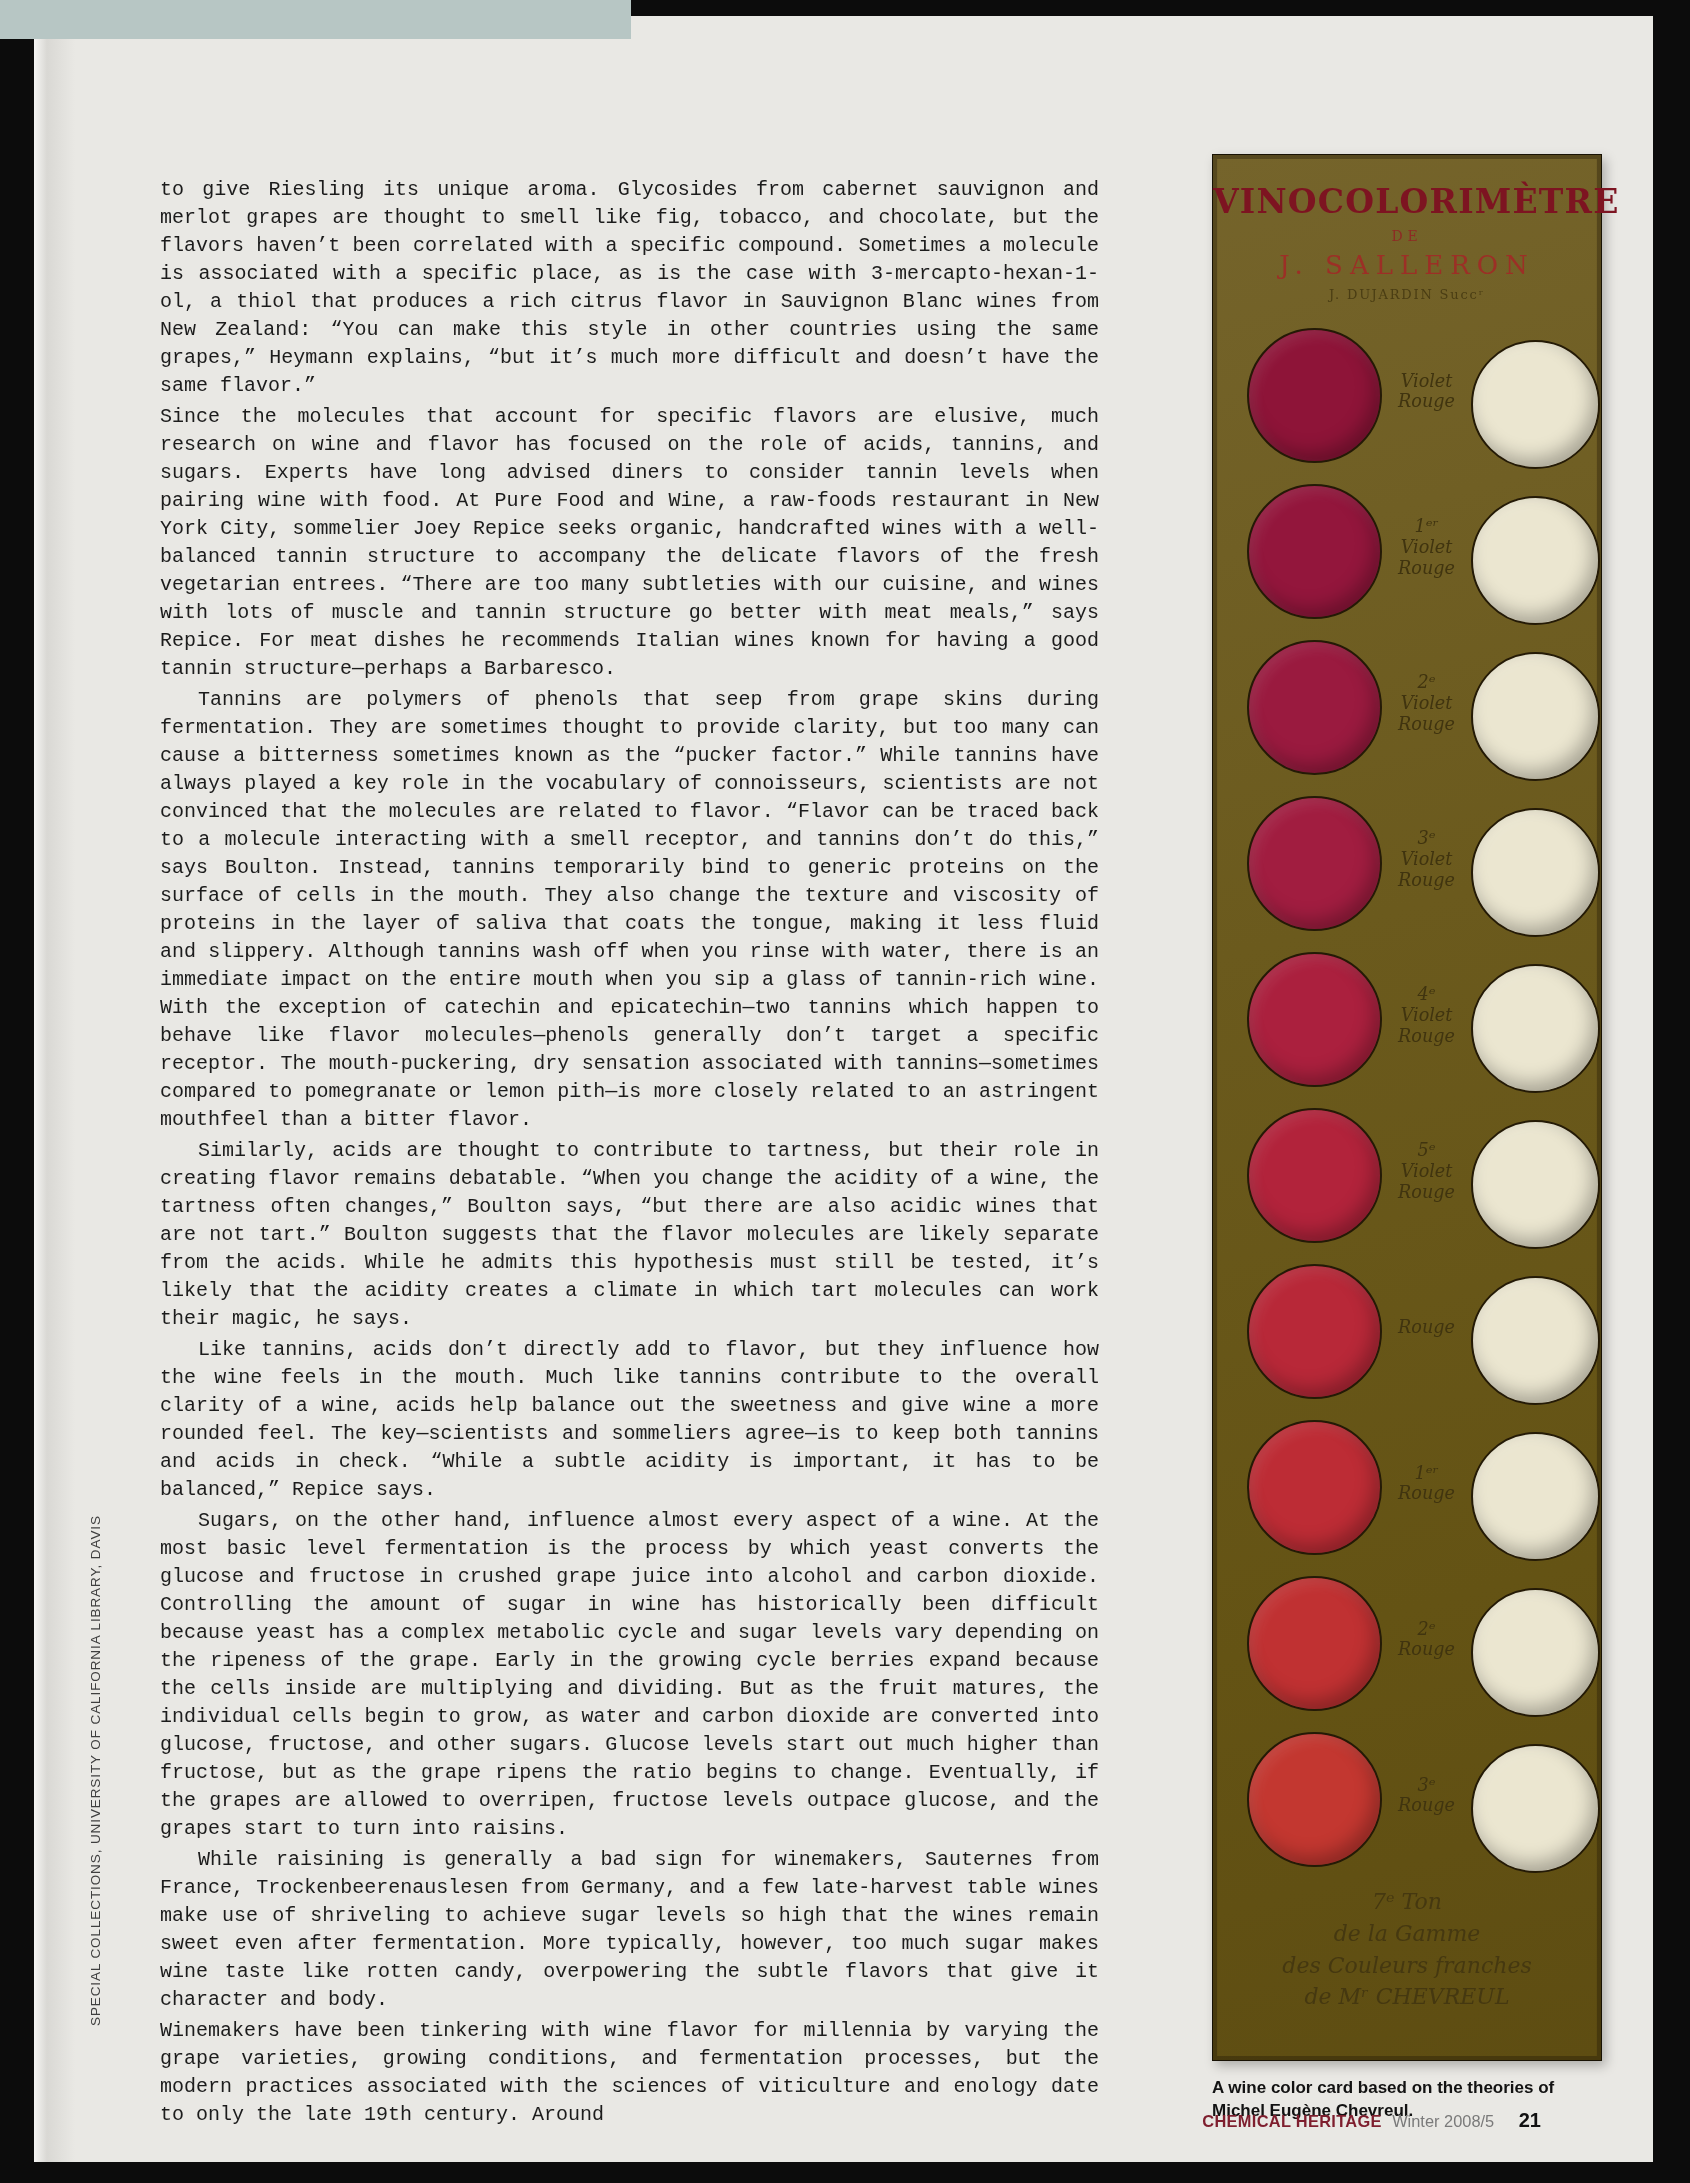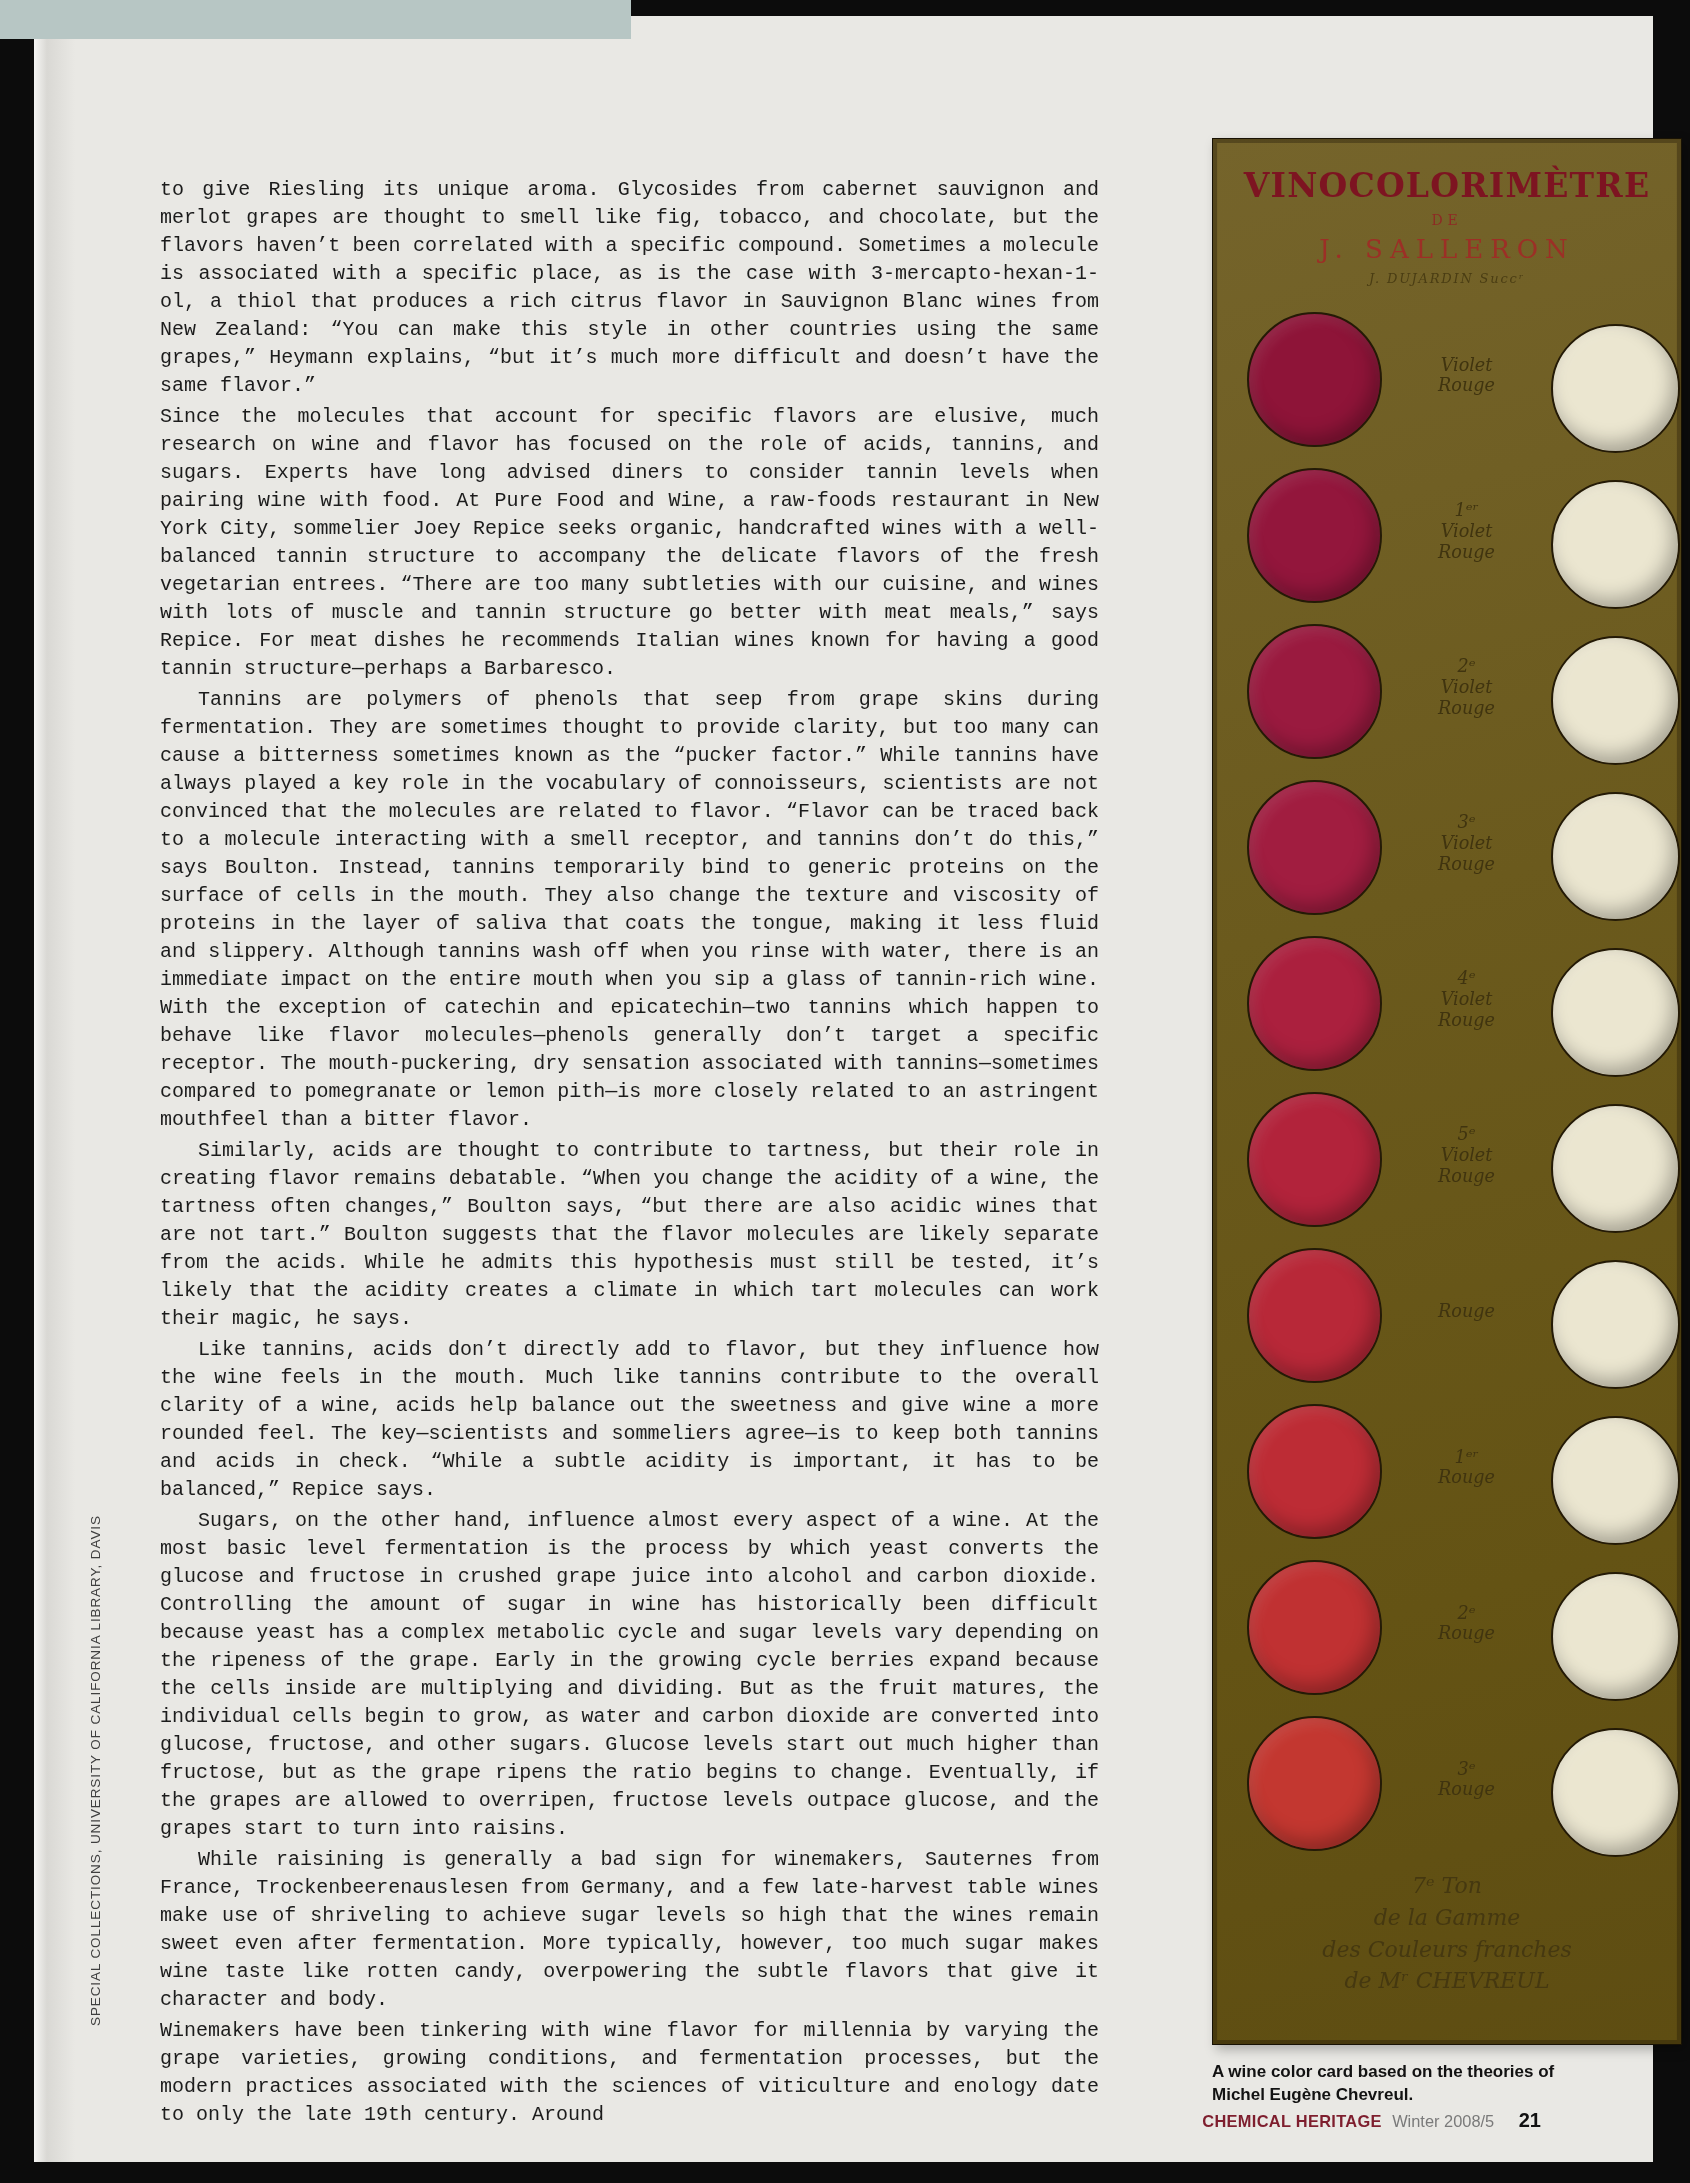--- a/index.html
+++ b/index.html
@@ -21,31 +21,31 @@
 
   
   .article{position:absolute;left:123px;top:157px;width:945px;color:#1c1c1c;}
   .para{margin:3px;font-size:20px;line-height:28px;text-align:justify;font-family:Liberation Mono, monospace;}
   .para.indent{text-indent:38px;}
   .section-heading{margin:17.6px 0 7px 0;font-family:"Liberation Sans",sans-serif;
     font-weight:bold;font-size:22px;color:#8e1f33;letter-spacing:0.1px;}
 
   
   .card-figure{position:absolute;left:1178px;top:122px;width:390px;margin:0;}
-  .color-card{position:relative;width:470px;height:1907px;box-sizing:border-box;
+  .color-card{position:relative;width:390px;height:1907px;box-sizing:border-box;
     background:linear-gradient(165deg,#75642b 0%,#6b5a1d 40%,#645314 75%,#5e4d12 100%);
-    border:1.8px solid #181204;box-shadow:inset 0 0 0 4.1px rgba(28,20,5,0.35), 3.5px 4.7px 10.6px rgba(0,0,0,0.25);}
+    border:1.8px solid #181204;box-shadow:inset 0 0 0 4.1px rgba(28,20,5,0.35), 3.5px 4.7px 10.6px rgba(0,0,0,0.25);margin-top:16px;}
   .card-title{margin-top:27px;text-align:center;font-family:"DejaVu Serif","Liberation Serif",serif;
     font-weight:bold;font-size:33px;letter-spacing:1.2px;color:#7d1421;}
   .card-de{margin-top:7px;text-align:center;font-family:"DejaVu Serif",serif;
     font-size:14px;letter-spacing:4.7px;color:#8e2a24;}
   .card-maker{margin-top:5.9px;text-align:center;font-family:"DejaVu Serif",serif;
     font-size:26px;letter-spacing:7px;color:#9c2f26;}
   .card-successor{margin-top:7px;text-align:center;font-family:"DejaVu Serif",serif;
-    font-style:italic;font-size:13px;letter-spacing:1.8px;color:#4a3d13;}
+    font-size:13px;letter-spacing:1.8px;color:#4a3d13;}
   .swatch-rows{margin-top:15.3px;}
   .card-row{display:flex;align-items:center;height:156px;padding:0 1px 0 34px;box-sizing:border-box;}
   .swatch{flex:none;border-radius:50%;border:2.9px solid #241a06;box-sizing:border-box;
     box-shadow:inset -5.9px -8.2px 17.6px rgba(0,0,0,0.28), inset 4.7px 5.9px 13px rgba(255,255,255,0.10);}
   .swatch-wine{width:135px;height:135px;}
   .swatch-ref{width:129px;height:129px;margin-top:17.6px;}
   .row-label{flex:1;text-align:center;margin-top:-8.2px;
     font-family:"DejaVu Serif","Liberation Serif",serif;font-style:italic;
     font-size:17.6px;line-height:1.18;color:#40340f;}
   .card-footer{margin-top:8.2px;text-align:center;font-family:"DejaVu Serif",serif;

